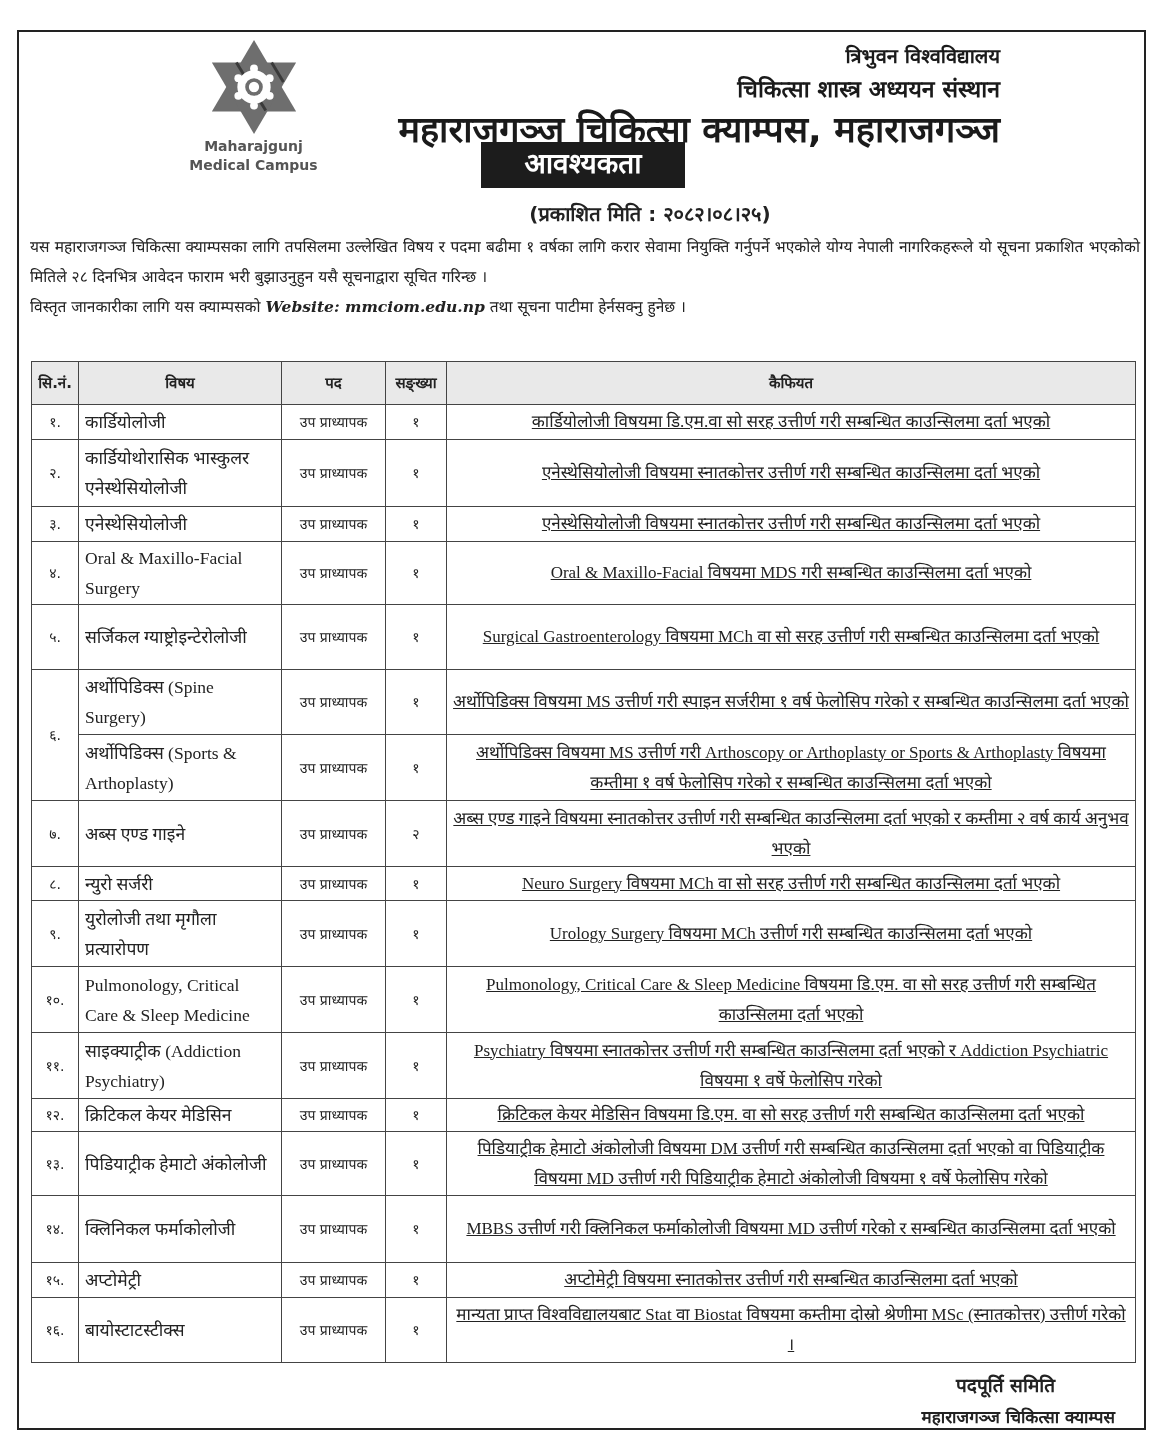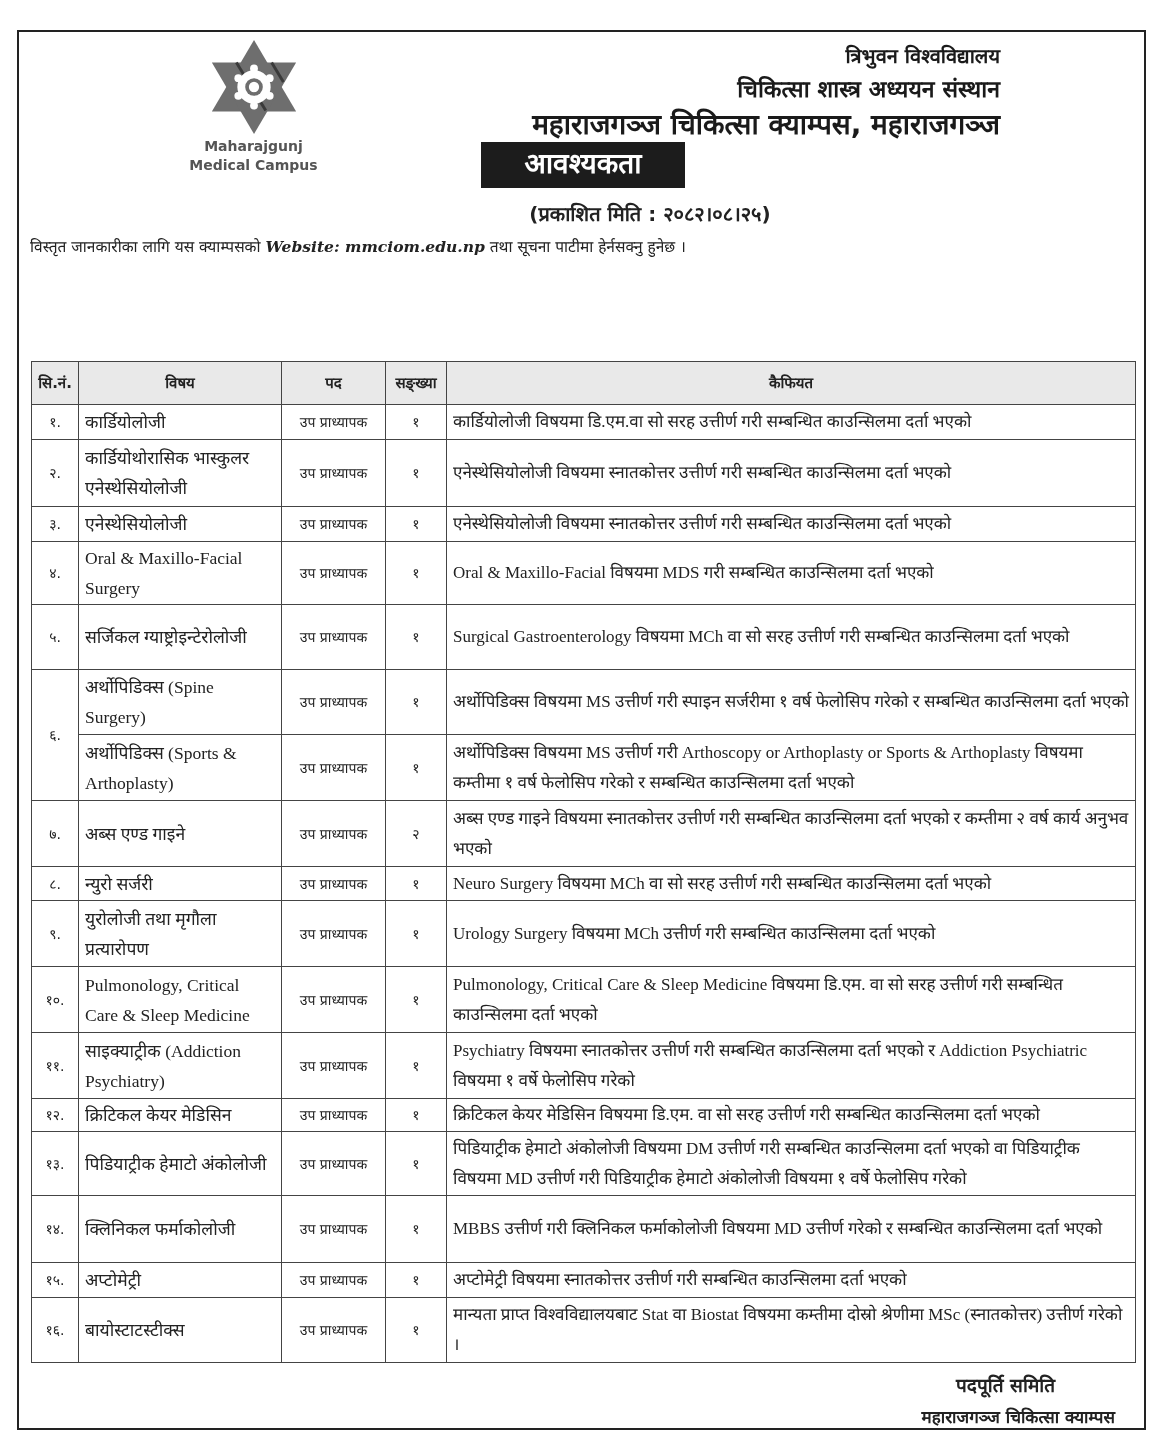--- a/index.html
+++ b/index.html
@@ -19,21 +19,21 @@
     .logo-text {
       font-family: "DejaVu Sans", "Liberation Sans", sans-serif; font-weight: bold;
       font-size: 14px; line-height: 17px; color: #555; margin-top: 2px;
     }
     .hdr-line {
       position: absolute; left: 300px; width: 700px; text-align: right; color: #1a1a1a;
       font-family: "DejaVu Sans", "Liberation Sans", sans-serif;
     }
     .hdr1 { top: 42px; font-size: 20px; font-weight: bold; }
     .hdr2 { top: 72px; font-size: 23px; font-weight: bold; }
-    .hdr3 { top: 104px; font-size: 28px; font-weight: bold; }
+    .hdr3 { top: 104px; font-size: 36px; font-weight: bold; }
     .title-box {
       position: absolute; left: 481px; top: 142px; width: 204px; height: 46px;
       background: #1c1c1c; color: #fff; text-align: center; line-height: 44px;
       font-family: "DejaVu Sans", "Liberation Sans", sans-serif; font-size: 28px; font-weight: bold;
     }
     .pub-date {
       position: absolute; left: 300px; width: 700px; top: 200px; text-align: center;
       font-family: "DejaVu Sans", "Liberation Sans", sans-serif; font-size: 20px; font-weight: bold; color: #222;
     }
     .intro {
@@ -52,21 +52,21 @@
     table.posts th, table.posts td {
       border: 1.5px solid #444; padding: 1px 6px; vertical-align: middle; line-height: 30px;
     }
     table.posts th {
       background: #e9e9e9; font-weight: bold; text-align: center; height: 40px;
       font-family: "DejaVu Sans", "Liberation Sans", sans-serif; font-size: 15px;
     }
     td.sn, td.cnt { text-align: center; font-family: "DejaVu Sans", "Liberation Sans", sans-serif; font-size: 14px; }
     td.subj { text-align: left; padding-left: 8px; }
     td.post { text-align: center; font-family: "DejaVu Sans", "Liberation Sans", sans-serif; font-size: 14px; padding: 1px 2px; }
-    td.remark { text-align: left; font-size: 17px; }
+    td.remark { text-align: center; font-size: 17px; text-decoration: underline; }
     .sig {
       position: absolute; right: 55px; text-align: right;
       font-family: "DejaVu Sans", "Liberation Sans", sans-serif; font-weight: bold; color: #222;
     }
     .sig1 { top: 1372px; font-size: 19px; right: 115px; }
     .sig2 { top: 1405px; font-size: 17px; }
   </style>
 </head>
 <body>
 
@@ -92,20 +92,21 @@
   <div class="logo-text">Medical Campus</div>
 </div>
 
 <div class="hdr-line hdr1">त्रिभुवन विश्वविद्यालय</div>
 <div class="hdr-line hdr2">चिकित्सा शास्त्र अध्ययन संस्थान</div>
 <div class="hdr-line hdr3">महाराजगञ्ज चिकित्सा क्याम्पस, महाराजगञ्ज</div>
 <div class="title-box">आवश्यकता</div>
 <div class="pub-date">(प्रकाशित मिति : २०८२।०८।२५)</div>
 
 <div class="intro">
+  <p>यस महाराजगञ्ज चिकित्सा क्याम्पसका लागि तपसिलमा उल्लेखित विषय र पदमा बढीमा १ वर्षका लागि करार सेवामा नियुक्ति गर्नुपर्ने भएकोले योग्य नेपाली नागरिकहरूले यो सूचना प्रकाशित भएकोको मितिले २८ दिनभित्र आवेदन फाराम भरी बुझाउनुहुन यसै सूचनाद्वारा सूचित गरिन्छ ।</p>
   <p><span>विस्तृत जानकारीका लागि यस क्याम्पसको </span><span class="web">Website: mmciom.edu.np</span><span> तथा सूचना पाटीमा हेर्नसक्नु हुनेछ ।</span></p>
 </div>
 
 <table class="posts">
   <colgroup>
     <col style="width:47px">
       <col style="width:203px">
       <col style="width:104px">
       <col style="width:61px">
       <col style="width:689px">

